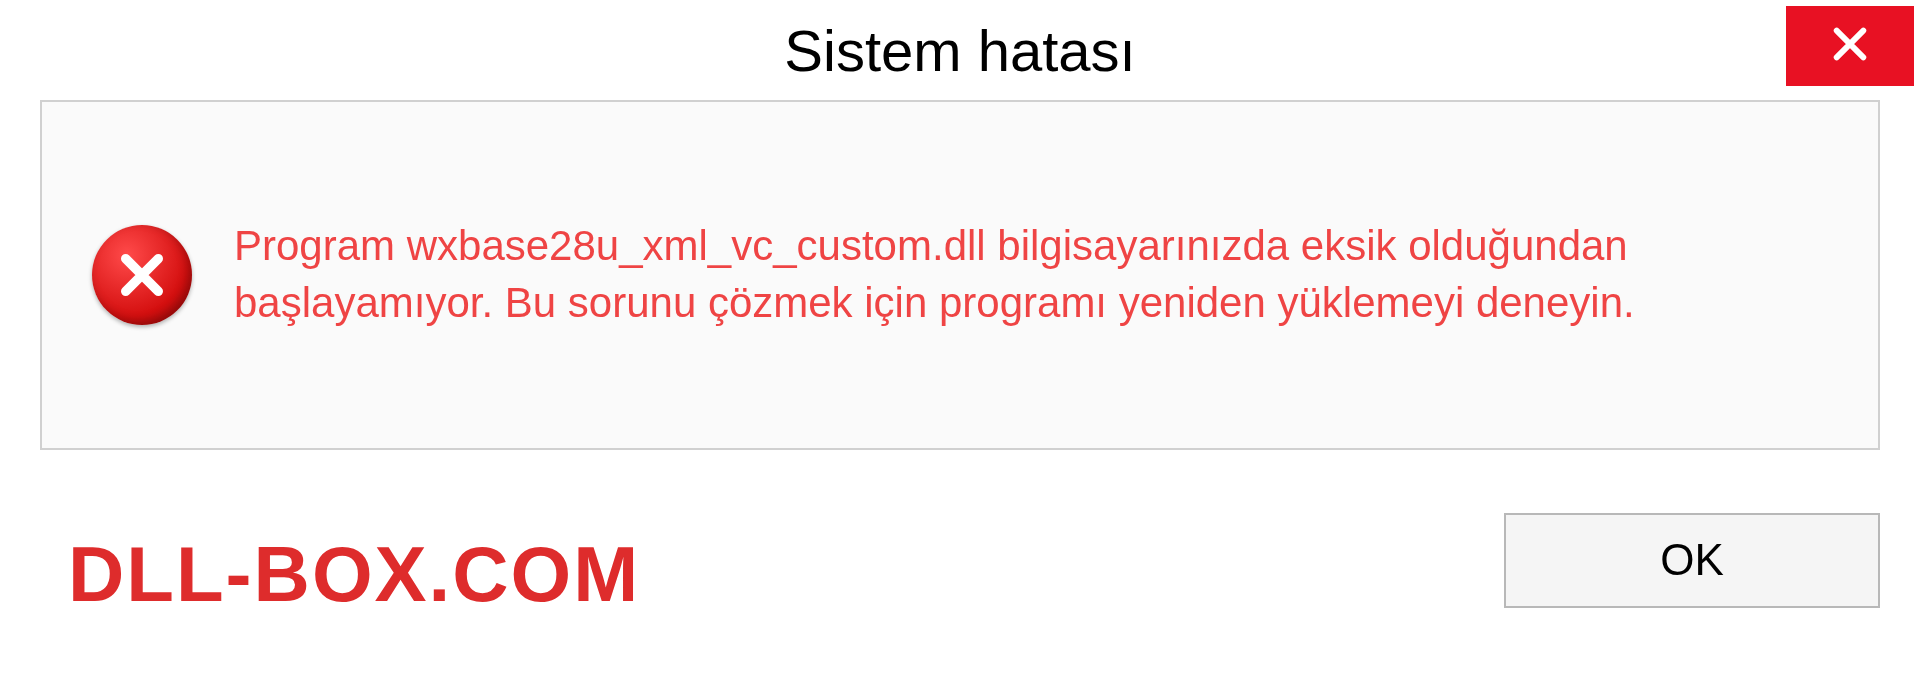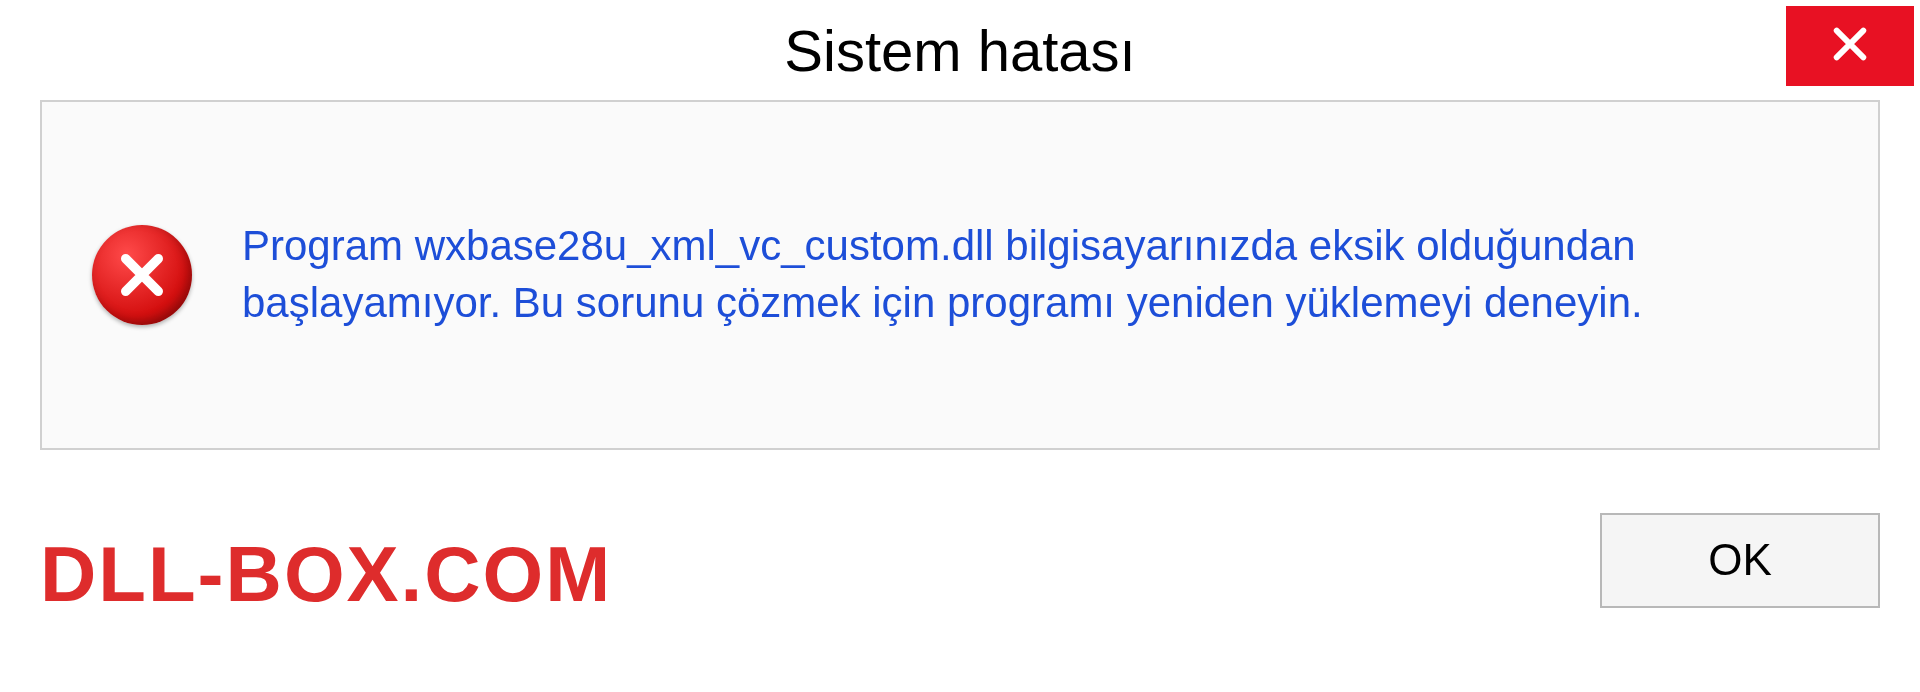--- a/index.html
+++ b/index.html
@@ -69,45 +69,46 @@
       align-items: center;
       justify-content: center;
       box-shadow: inset -4px -4px 10px rgba(0,0,0,0.25), 0 2px 4px rgba(0,0,0,0.3);
     }
     .error-circle svg {
       width: 56px;
       height: 56px;
     }
     .message-text {
       font-size: 42px;
-      color: #1d4ed8;
+      color: #ef4444;
       line-height: 1.35;
-      margin-left: 40px;
+      margin-left: 32px;
     }
     .footer {
       position: relative;
       margin-top: 40px;
       padding: 0 40px;
       display: flex;
       align-items: center;
       justify-content: flex-end;
       height: 140px;
+      margin-left: 28px;
     }
     .watermark {
       position: absolute;
       left: 40px;
       bottom: 10px;
       font-size: 78px;
       font-weight: 900;
       font-family: Arial, sans-serif;
       color: #de2c2c;
       letter-spacing: 2px;
     }
     .ok-button {
-      width: 280px;
+      width: 376px;
       height: 95px;
       background: #f5f5f5;
       border: 2px solid #b8b8b8;
       font-size: 44px;
       color: #000;
       display: flex;
       align-items: center;
       justify-content: center;
       cursor: pointer;
     }

